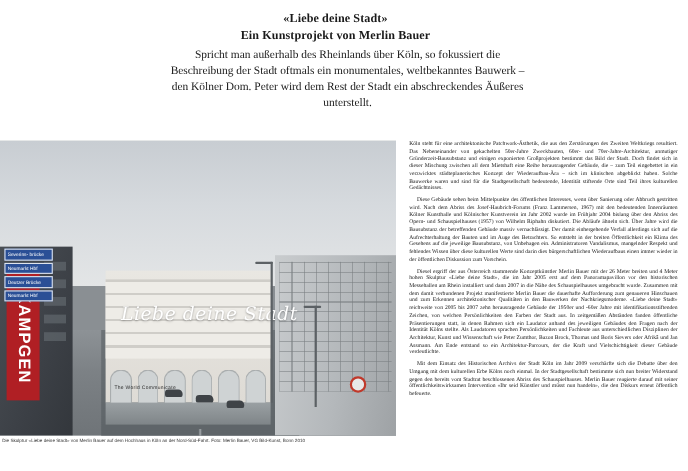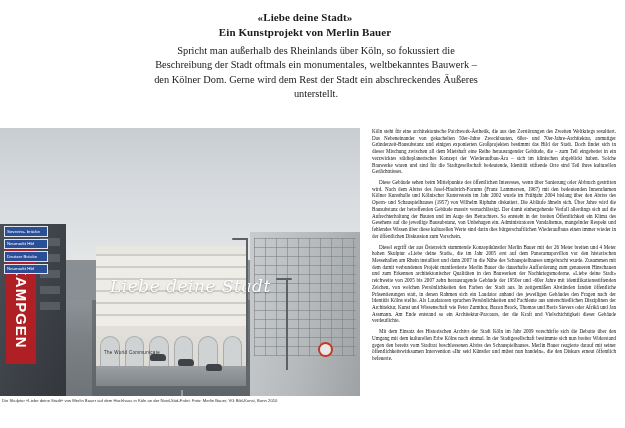--- a/index.html
+++ b/index.html
@@ -288,21 +288,21 @@
 </head>
 <body>
 
 <div class="page">
 
   <div class="header">
     <div class="title">«Liebe deine Stadt»</div>
     <div class="subtitle">Ein Kunstprojekt von Merlin Bauer</div>
   </div>
 
-  <div class="lede">Spricht man außerhalb des Rheinlands über Köln, so fokussiert die Beschreibung der Stadt oftmals ein monumentales, weltbekanntes Bauwerk – den Kölner Dom. Gerne wird dem Rest der Stadt ein abschreckendes Äußeres unterstellt.</div>
+  <div class="lede">Spricht man außerhalb des Rheinlands über Köln, so fokussiert die Beschreibung der Stadt oftmals ein monumentales, weltbekanntes Bauwerk – den Kölner Dom. Peter wird dem Rest der Stadt ein abschreckendes Äußeres unterstellt.</div>
 
   <div class="photo-wrap">
     <div class="photo">
       <div class="sky"></div>
       <div class="ground"></div>
       <div class="road"></div>
 
       <div class="bldg-right">
         <div class="grid"></div>
       </div>

